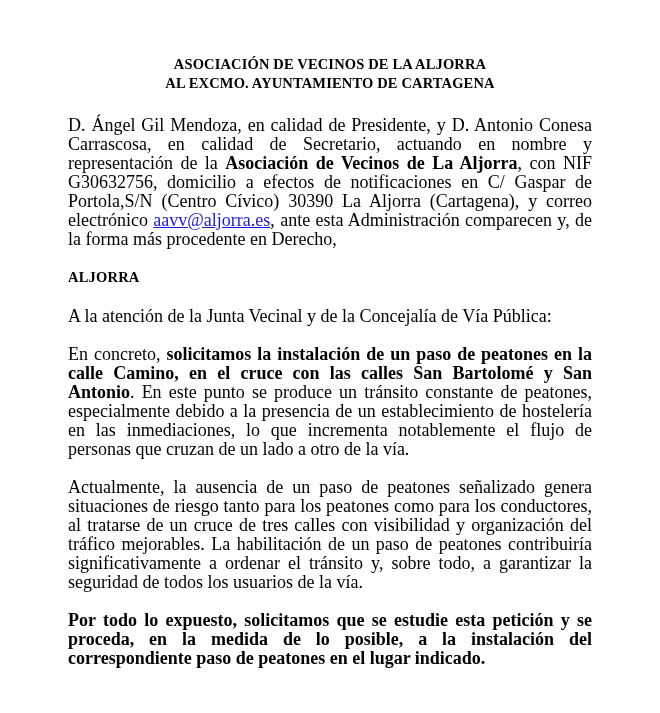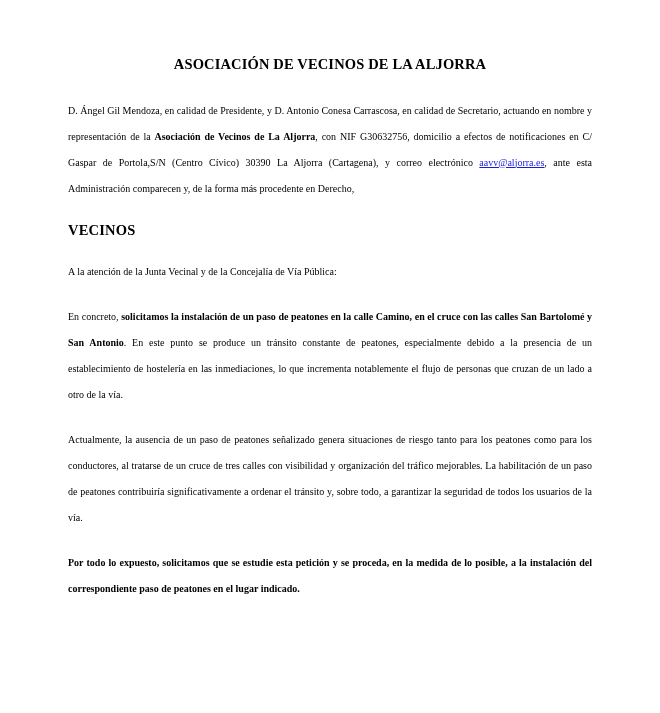--- a/index.html
+++ b/index.html
@@ -30,22 +30,22 @@
     line-height: 18.5px;
     letter-spacing: 0.15px;
     margin: 0 0 24px 0;
   }
   .doc-title .title-line {
     display: block;
     white-space: nowrap;
   }
   p.para {
     margin: 0 0 19px 0;
-    font-size: 10px;
-    line-height: 26px;
+    font-size: 18px;
+    line-height: 19px;
     text-align: justify;
     text-justify: inter-word;
     hyphens: none;
   }
   p.para:last-child {
     margin-bottom: 0;
     font-weight: bold;
   }
   .section-heading {
     margin: 0 0 19px 0;
@@ -67,25 +67,26 @@
     text-align: left;
   }
 </style>
 </head>
 <body>
 
 <div class="page">
 
   <div class="doc-title">
     <span class="title-line">ASOCIACIÓN DE VECINOS DE LA ALJORRA</span>
+    <span class="title-line">AL EXCMO. AYUNTAMIENTO DE CARTAGENA</span>
   </div>
 
   <p class="para"><span>D. Ángel Gil Mendoza, en calidad de Presidente, y D. Antonio Conesa Carrascosa, en calidad de Secretario, actuando en nombre y representación de la </span><span class="bold">Asociación de Vecinos de La Aljorra</span><span>, con NIF G30632756, domicilio a efectos de notificaciones en C/ Gaspar de Portola,S/N (Centro Cívico) 30390 La Aljorra (Cartagena), y correo electrónico </span><a class="maillink" href="#">aavv@aljorra.es</a><span>, ante esta Administración comparecen y, de la forma más procedente en Derecho,</span></p>
 
-  <p class="section-heading">VECINOS</p>
+  <p class="section-heading">ALJORRA</p>
 
   <p class="para no-justify">A la atención de la Junta Vecinal y de la Concejalía de Vía Pública:</p>
 
 
   <p class="para"><span>En concreto, </span><span class="bold">solicitamos la instalación de un paso de peatones en la calle Camino, en el cruce con las calles San Bartolomé y San Antonio</span><span>. En este punto se produce un tránsito constante de peatones, especialmente debido a la presencia de un establecimiento de hostelería en las inmediaciones, lo que incrementa notablemente el flujo de personas que cruzan de un lado a otro de la vía.</span></p>
 
   <p class="para">Actualmente, la ausencia de un paso de peatones señalizado genera situaciones de riesgo tanto para los peatones como para los conductores, al tratarse de un cruce de tres calles con visibilidad y organización del tráfico mejorables. La habilitación de un paso de peatones contribuiría significativamente a ordenar el tránsito y, sobre todo, a garantizar la seguridad de todos los usuarios de la vía.</p>
 
 
   <p class="para">Por todo lo expuesto, solicitamos que se estudie esta petición y se proceda, en la medida de lo posible, a la instalación del correspondiente paso de peatones en el lugar indicado.</p>

